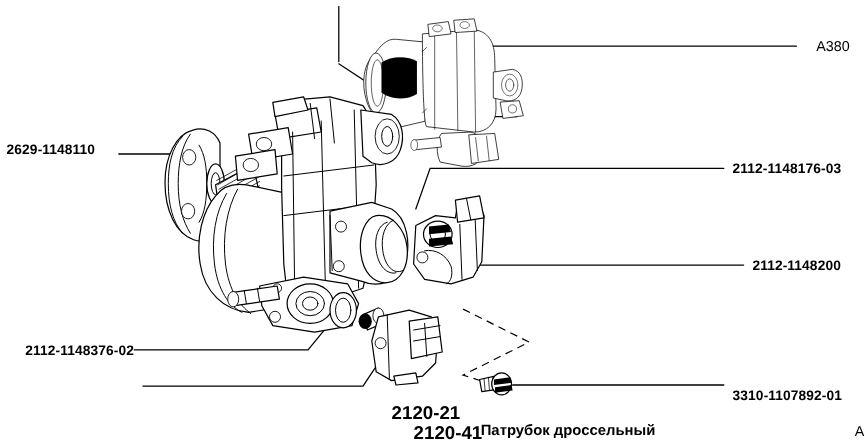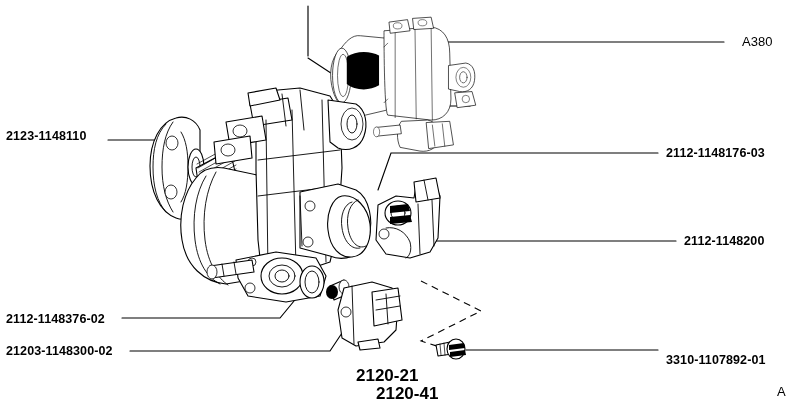--- a/index.html
+++ b/index.html
@@ -298,27 +298,27 @@
       <path class="wh" d="M436 345 L 450 342 L 452 354 L 438 356 Z"></path>
       <path class="ot" d="M440 344 L 441 355"></path>
       <path class="ot" d="M444 343 L 445 355"></path>
       <path class="ot" d="M448 343 L 449 354"></path>
       <ellipse class="wh" cx="456" cy="349" rx="9" ry="10"></ellipse>
       <path class="fl" d="M449 345 L 464 343 L 465 348 L 449 350 Z"></path>
       <path class="fl" d="M450 352 L 465 350 L 466 355 L 450 357 Z"></path>
     </g>
   </svg>
 
-  <div class="lbl left" style="left:6px;  top:130px;">2123-1148110</div>
-  <div class="lbl left" style="left:6px;  top:313px;text-align:right;">2112-1148376-02</div>
-  <div class="lbl left" style="left:6px;  top:345px;">21203-1148300-02</div>
+  <div class="lbl left" style="left:6px;  top:130px;">2629-1148110</div>
+  <div class="lbl left" style="left:23px;  top:313px;text-align:right;">2112-1148376-02</div>
 
   <div class="lbl right" style="left:666px; top:147px;">2112-1148176-03</div>
   <div class="lbl right" style="left:684px; top:235px;">2112-1148200</div>
   <div class="lbl right" style="left:666px; top:354px;">3310-1107892-01</div>
 
   <div class="corner" style="left:742px; top:35px;">A380</div>
 
   <div class="title-num" style="left:356px; top:367px;">2120-21</div>
   <div class="title-num" style="left:356px; top:385px;margin-left:20px;">2120-41</div>
+  <div class="title-name" style="left:437px; top:384px;">Патрубок дроссельный</div>
   <div class="corner" style="left:740px; top:385px;margin-left:37px;">A381</div>
 
 </div>
 
 </body></html>

